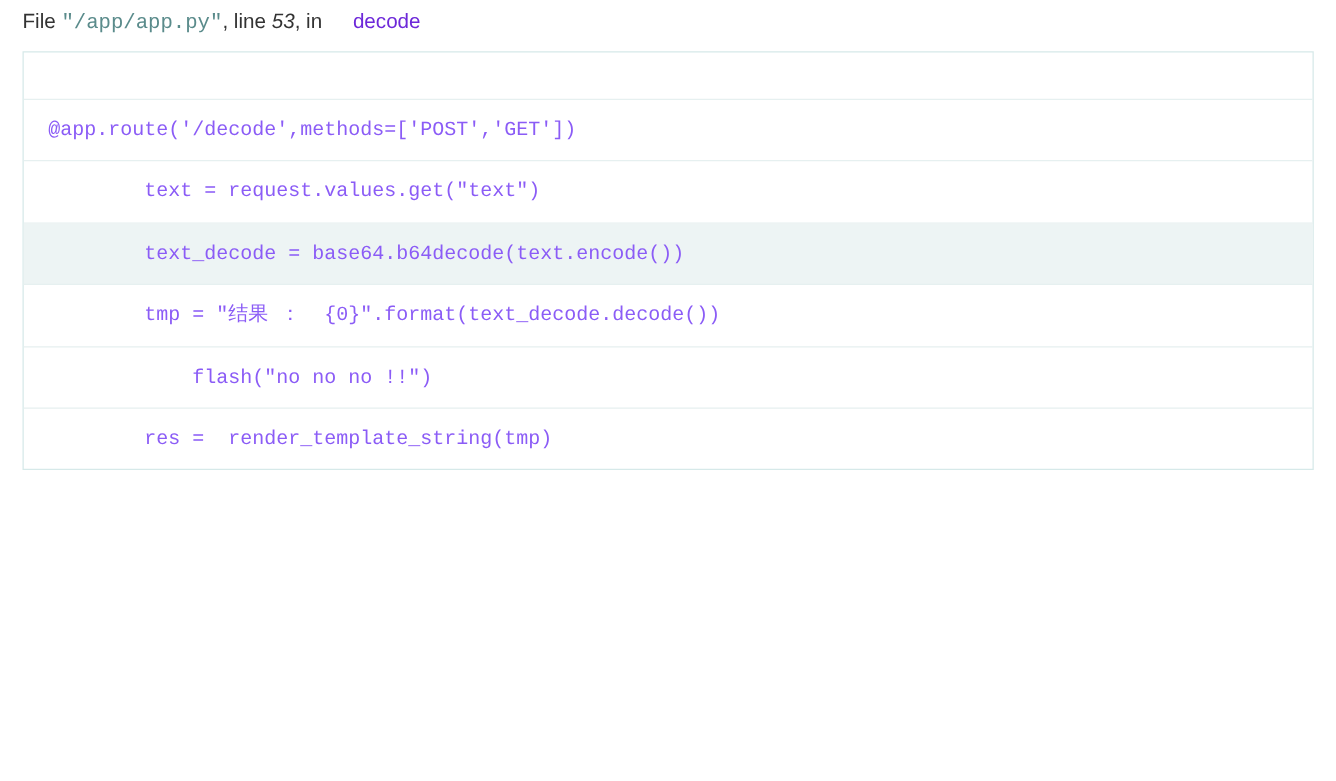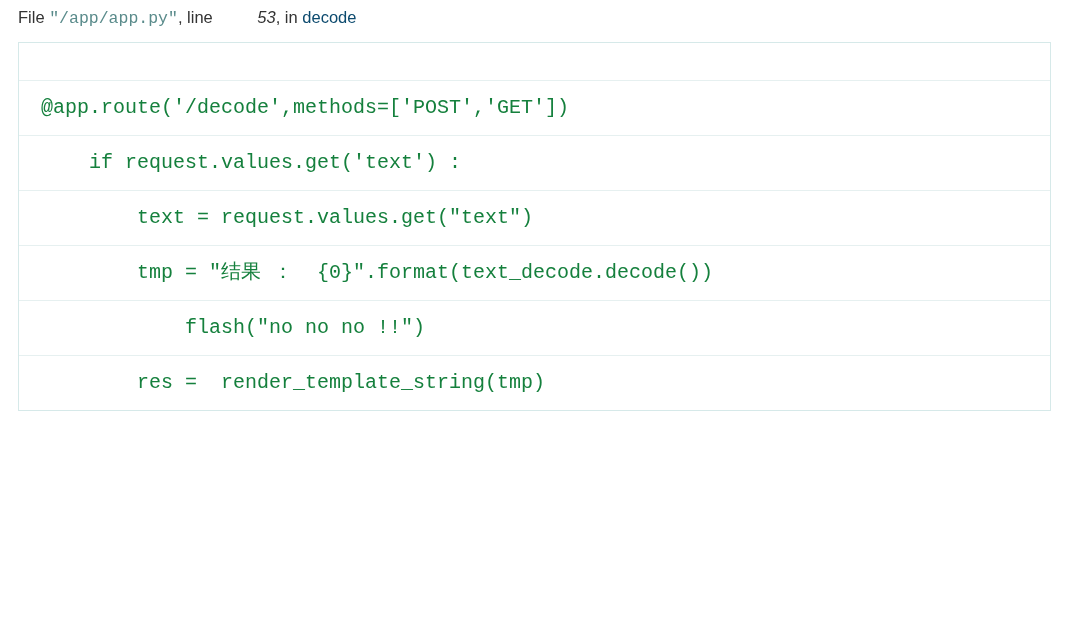--- a/index.html
+++ b/index.html
@@ -23,37 +23,37 @@
       color: #333;
       margin-top: 20px;
     }
     .traceback-header .file-path {
       color: #5a8b8b;
       font-family: Consolas, "Courier New", monospace;
     }
     .traceback-header .line-num {
       color: #333;
       font-style: italic;
-      margin-left: 40px;
     }
     .traceback-header .func-name {
-      color: #0c4a6e;
+      color: #6d28d9;
+      margin-left: 20px;
     }
     .code-block {
       border: 1px solid #d6e9e9;
       background: #ffffff;
     }
     .code-line {
       font-family: Consolas, "Courier New", monospace;
-      font-size: 20px;
+      font-size: 16px;
       line-height: 1.4;
       padding: 13px 10px;
       white-space: pre;
       border-bottom: 1px solid #e6f0f0;
-      color: #15803d;
+      color: #8b5cf6;
     }
     .code-line:last-child {
       border-bottom: none;
     }
     .code-line.highlighted {
       background: #edf4f4;
     }
     .code-line.blank {
       min-height: 38px;
     }
@@ -61,18 +61,18 @@
 </head>
 <body>
 
 <div class="traceback-header">
   <span class="file-label">File </span><span class="file-path">"/app/app.py"</span><span>, line </span><span class="line-num">53</span><span>, in </span><span class="func-name">decode</span>
 </div>
 
 <div class="code-block" id="code-block">
     <div class="code-line blank"></div>
     <div class="code-line"> @app.route('/decode',methods=['POST','GET'])</div>
-    <div class="code-line">     if request.values.get('text') :</div>
     <div class="code-line">         text = request.values.get("text")</div>
+    <div class="code-line highlighted">         text_decode = base64.b64decode(text.encode())</div>
     <div class="code-line">         tmp = "结果 ：  {0}".format(text_decode.decode())</div>
     <div class="code-line">             flash("no no no !!")</div>
     <div class="code-line">         res =  render_template_string(tmp)</div>
   </div>
 
 </body></html>

